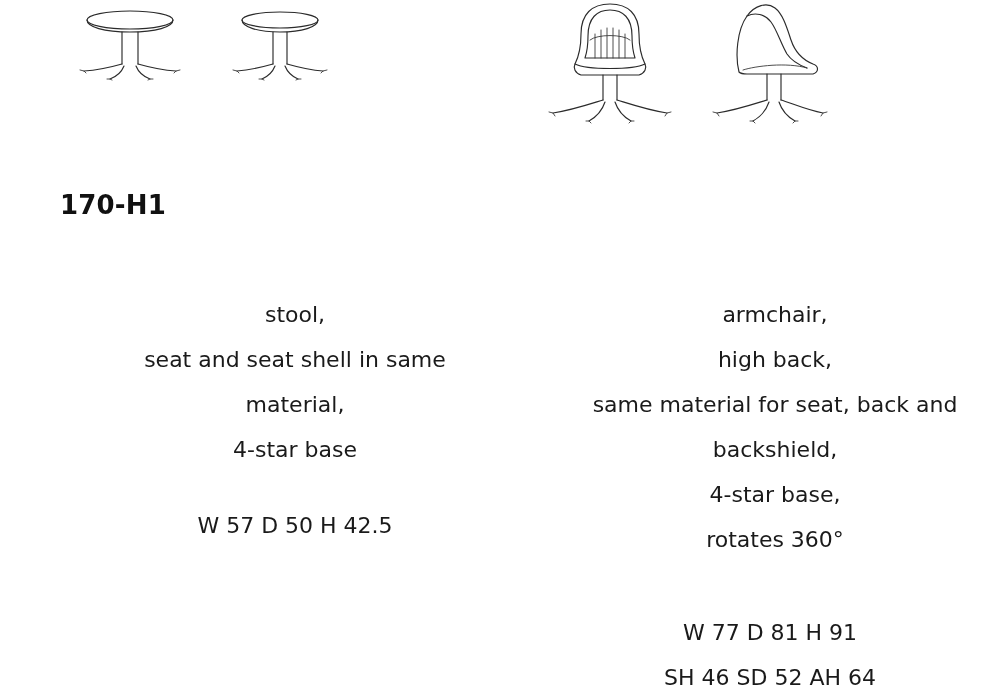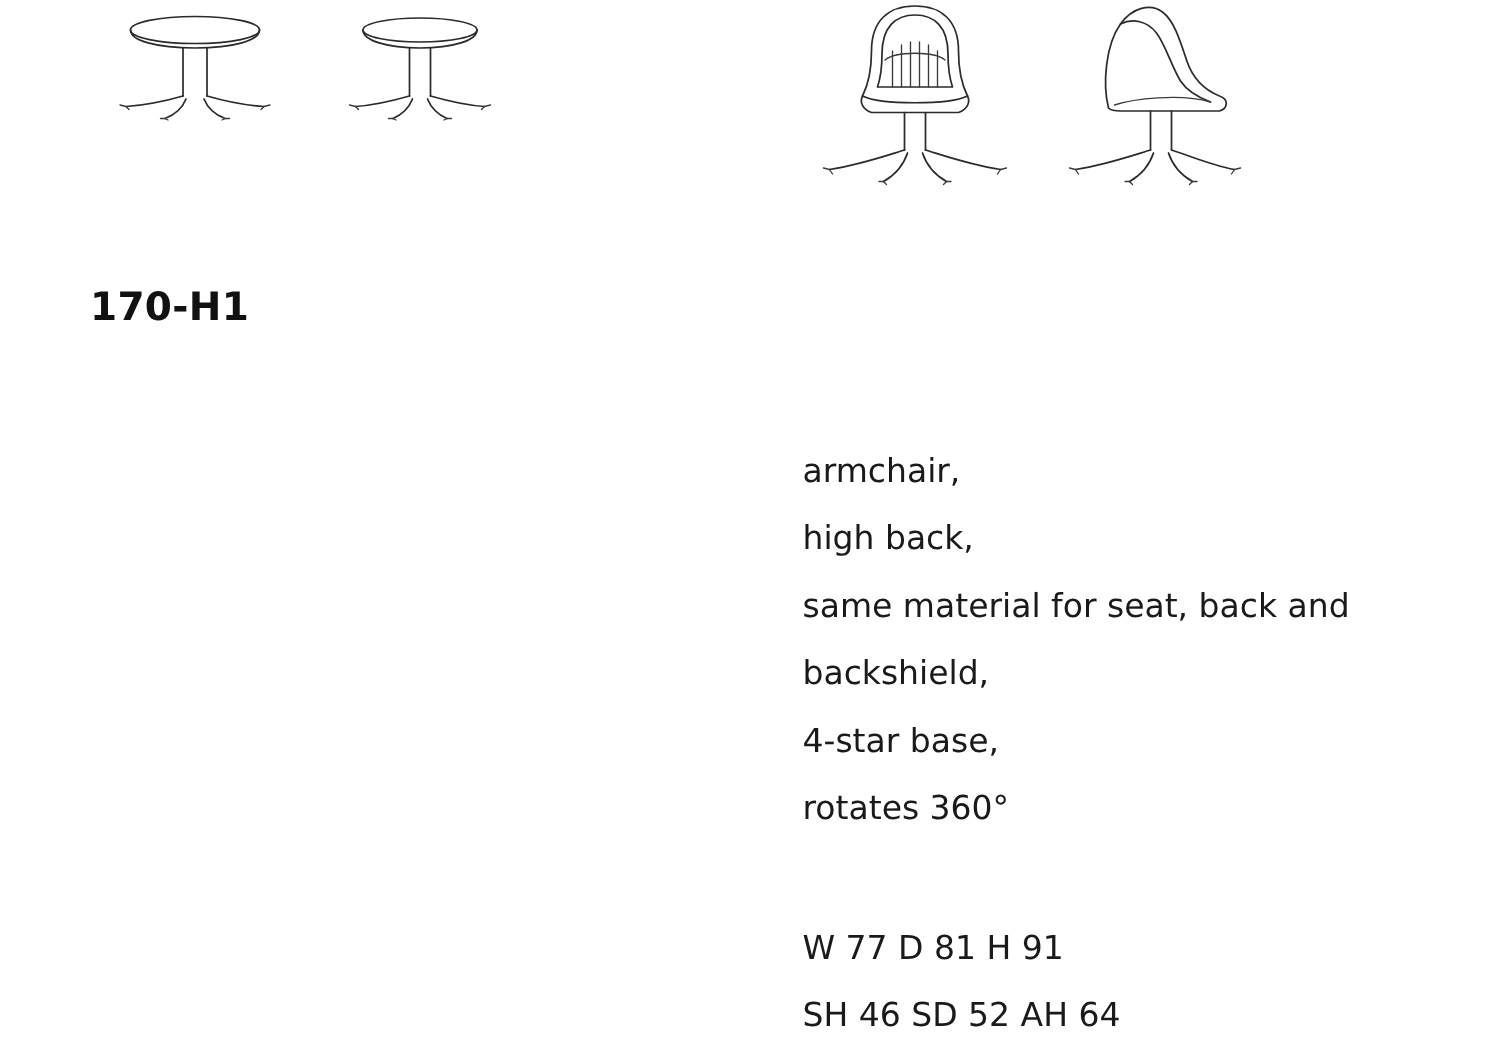--- a/index.html
+++ b/index.html
@@ -11,20 +11,21 @@
     width: 1000px;
     height: 700px;
     font-family: "DejaVu Sans", sans-serif;
     color: #1a1a1a;
     overflow: hidden;
   }
   .sheet {
     position: relative;
     width: 1000px;
     height: 583px;
+    text-align: center;
   }
   .product {
     position: absolute;
     top: 0;
     width: 470px;
     height: 700px;
   }
   .product.left  { left: 60px; }
   .product.right { left: 535px; }
 
@@ -132,21 +133,30 @@
           <path class="ln-thin" d="M117 70 L113 71 L111 73"></path>
           <path class="ln-thin" d="M49 79 L52 79 L54 80"></path>
           <path class="ln-thin" d="M91 79 L88 79 L86 80"></path>
         </svg>
       </div>
 
     </div>
 
     <div class="code">170-H1</div>
 
-
+    <div class="desc">
+      <div class="line">stool,</div>
+      <div class="line">seat and seat shell in same</div>
+      <div class="line">material,</div>
+      <div class="line">4-star base</div>
+    </div>
+
+    <div class="dims left-dims">
+      <div class="line">W 57 D 50 H 42.5</div>
+    </div>
 
   </div>
 
   <div class="product right">
 
     <div class="figure-row">
 
       <div class="figure" style="left:0px;">
         <svg width="150" height="135" viewBox="0 0 150 135" aria-hidden="true">
 

